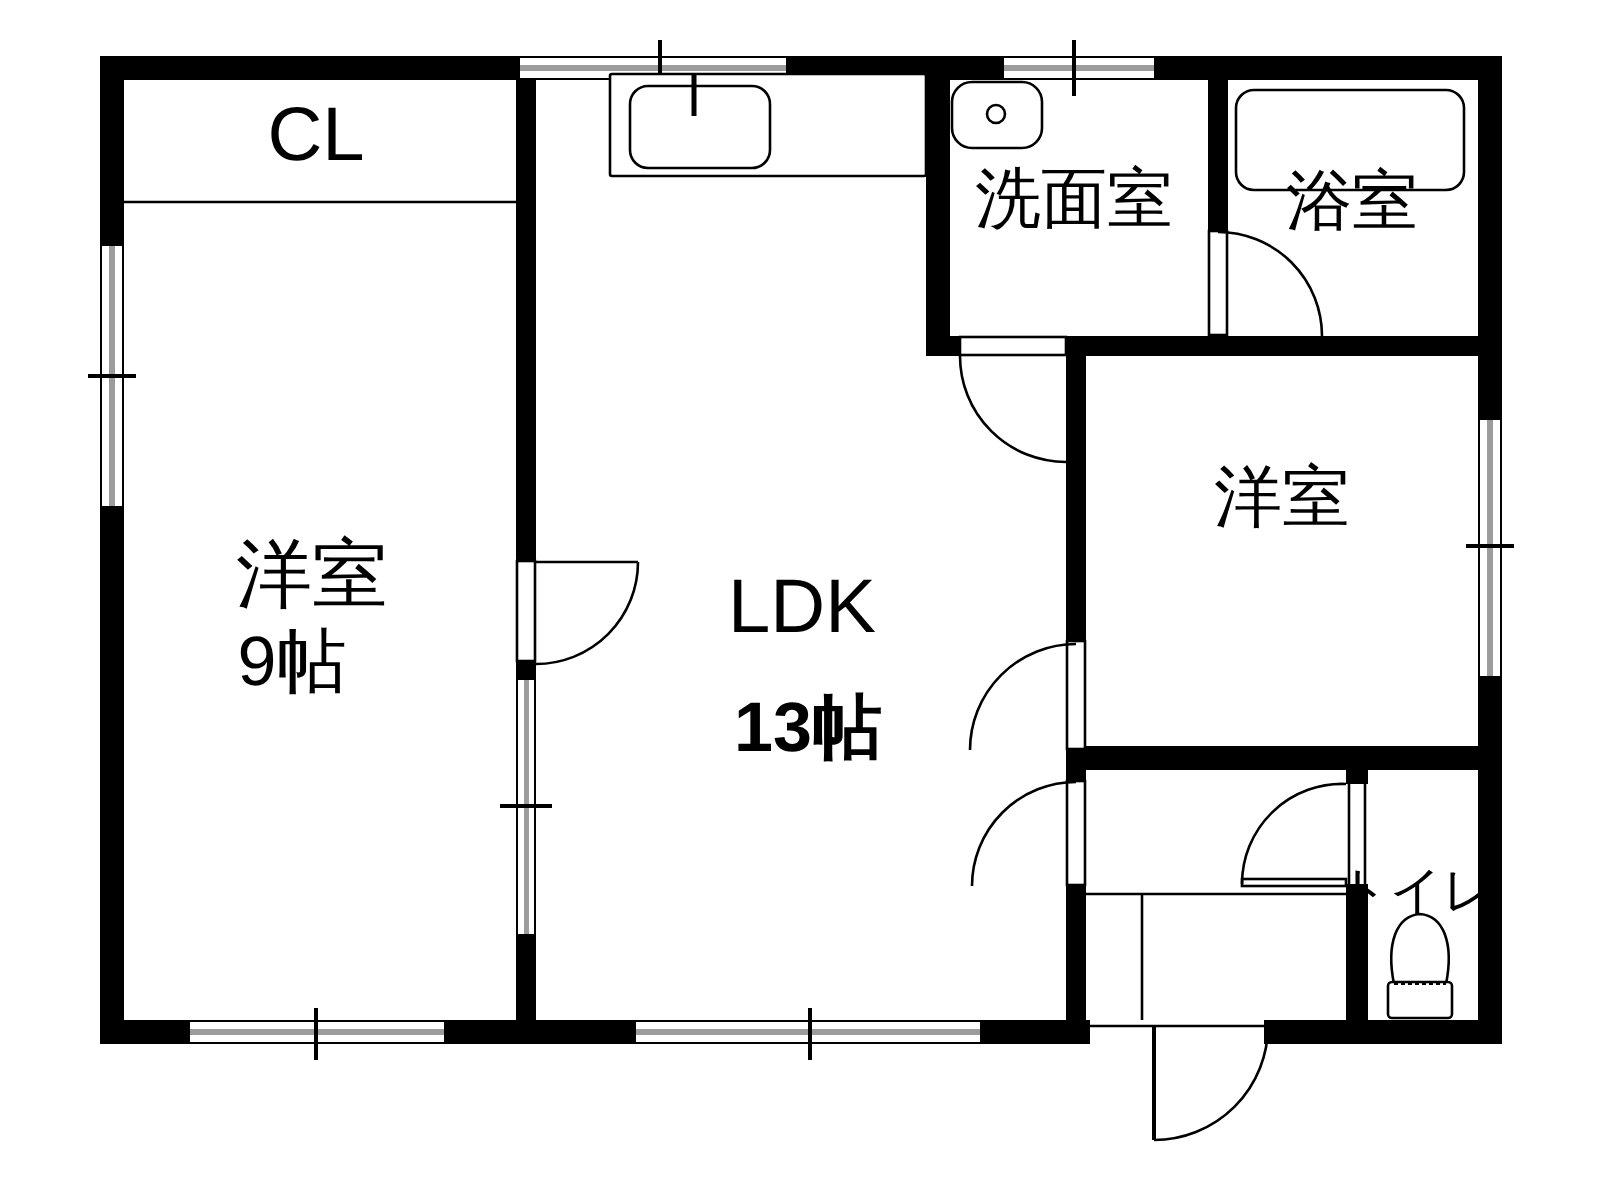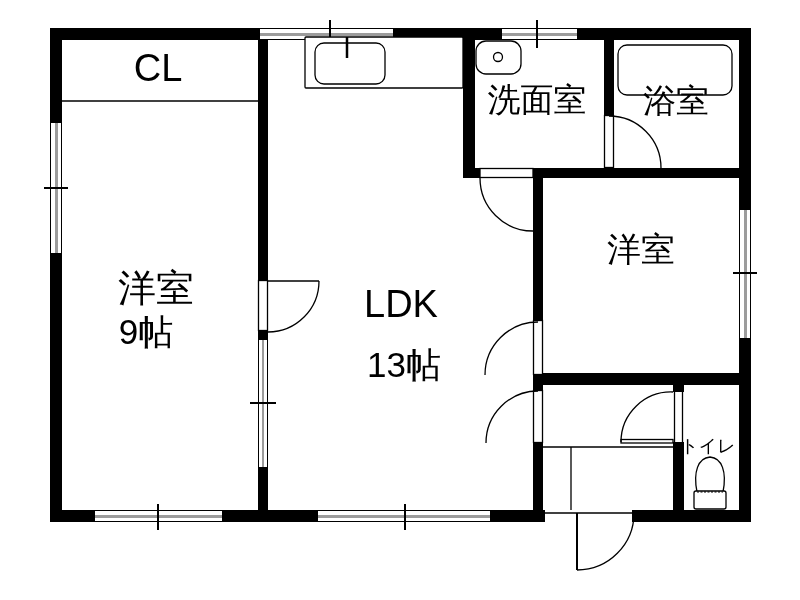--- a/index.html
+++ b/index.html
@@ -10,21 +10,21 @@
   #plan-svg{position:absolute;left:0;top:0;}
   .room-label{
     position:absolute;transform:translate(-50%,-50%);
     color:#000;white-space:nowrap;line-height:1;
     font-family:"Liberation Sans","DejaVu Sans",sans-serif;
   }
   .fs38{font-size:38px;}
   .fs35{font-size:35px;}
   .fs34{font-size:34px;}
   .fs33{font-size:33px;}
-  .fs26{font-size:18px;font-family:Liberation Serif, serif;}
+  .fs26{font-size:26px;font-family:Liberation Serif, serif;}
 </style>
 </head>
 <body>
 
 <div id="stage">
 
   <svg id="plan-svg" width="800" height="600" viewBox="0 0 800 600">
 
     <g fill="#000000" shape-rendering="crispEdges">
       <rect x="50" y="28" width="210" height="12"></rect>
@@ -191,21 +191,21 @@
       </g>
     </g>
   </svg>
 
   <div class="room-label fs38" style="left:158px; top:68px;">CL</div>
 
   <div class="room-label fs38" style="left:156px; top:288px;">洋室</div>
   <div class="room-label fs35" style="left:146px; top:331px;">9帖</div>
 
   <div class="room-label fs38" style="left:401px; top:304px;">LDK</div>
-  <div class="room-label fs35" style="left:404px; top:364px;">13帖</div>
+  <div class="room-label fs35" style="left:404px; top:364px;font-weight:bold;">13帖</div>
 
   <div class="room-label fs33" style="left:676px; top:100px;">浴室</div>
 
   <div class="room-label fs33" style="left:537px; top:99px;">洗面室</div>
 
   <div class="room-label fs34" style="left:641px; top:249px;">洋室</div>
 
 
   <div class="room-label fs26" style="left:708px; top:446px;">トイレ</div>
 

